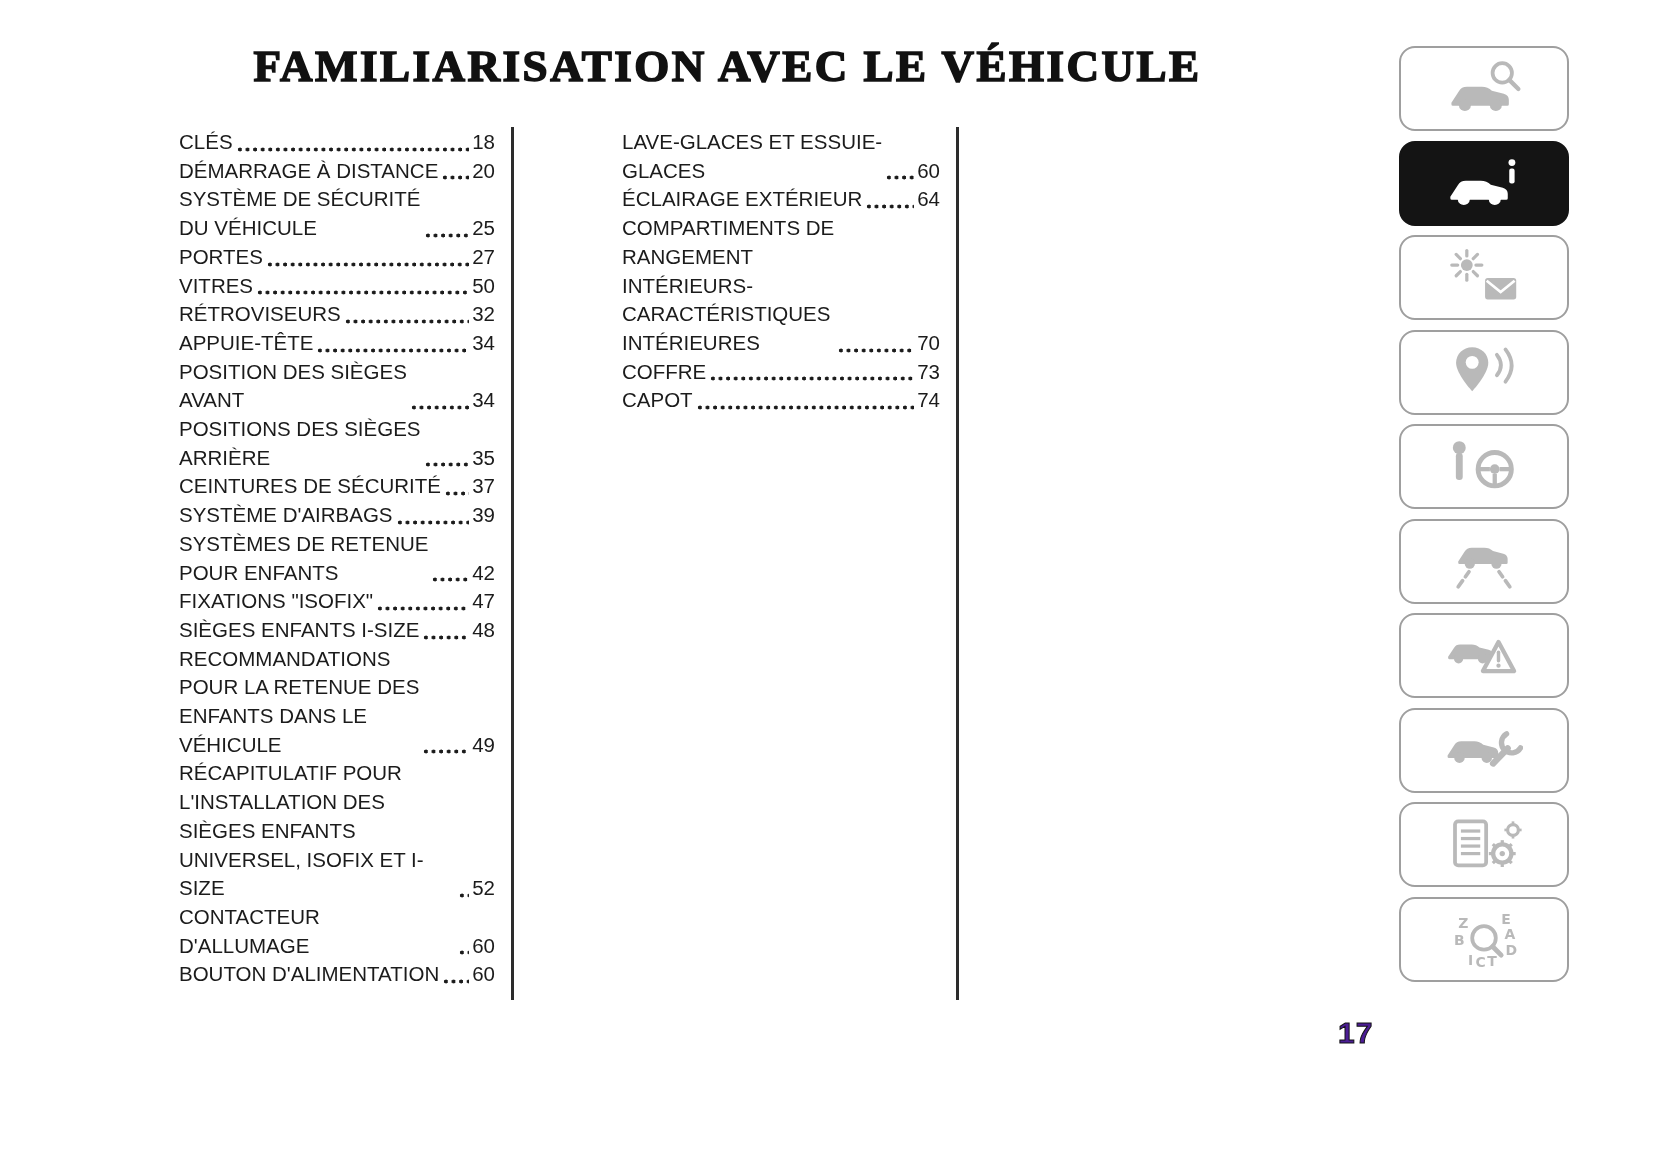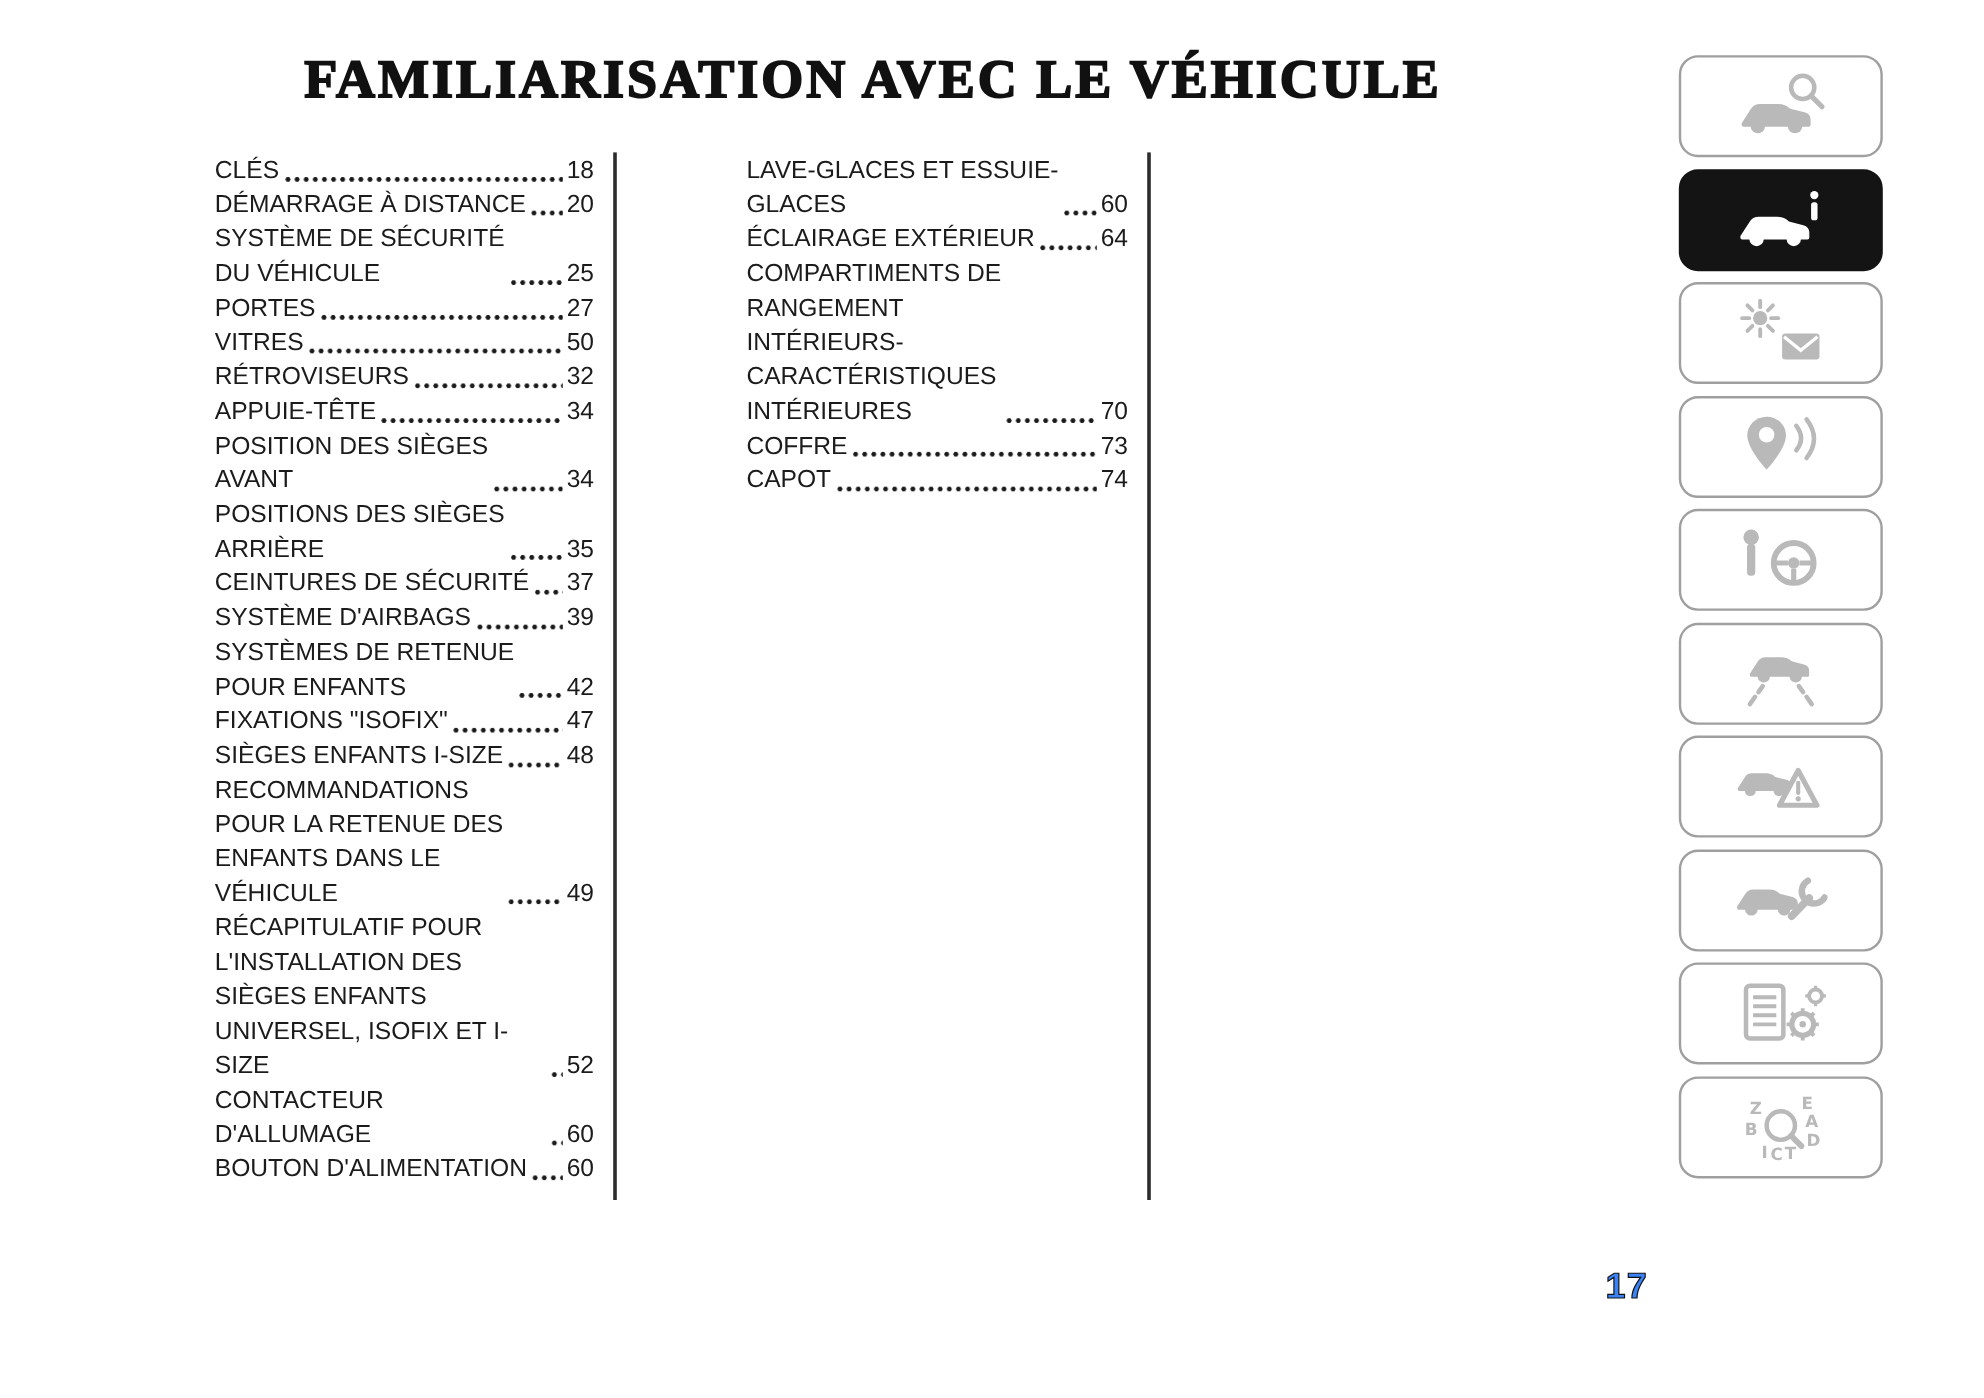--- a/index.html
+++ b/index.html
@@ -22,22 +22,22 @@
   #divider-2 { left:956px; }
   .entry { display:flex; align-items:flex-end;margin-left:44px; }
   .entry .label { white-space:pre-line; flex:0 1 auto; }
   .entry .leader {
     flex:1 1 10px; min-width:10px; height:7px; margin:0 1px 4px 4px;
     background-image:radial-gradient(circle at 3px 3.5px, #1b1b1b 1.8px, transparent 2.2px);
     background-size:7.6px 7px; background-repeat:repeat-x;
   }
   .entry .num { flex:0 0 auto; padding-left:2px; }
   .page-num {
-    position:absolute; left:1338px; top:1056px; font-size:30px;
-    font-weight:bold; letter-spacing:1px; color:#3b82f6;
+    position:absolute; left:1338px; top:1016px; font-size:30px;
+    font-weight:bold; letter-spacing:1px; color:#4c1d95;
     -webkit-text-stroke:1px #111;
   }
   .sidebar { position:absolute; left:1399px; top:46px; width:170px; }
   .side-btn {
     box-sizing:border-box; width:170px; height:85px; margin-bottom:9.5px;
     border:2.5px solid #9f9f9f; border-radius:16px; background:#ffffff;
     display:flex; align-items:center; justify-content:center;
     color:#b9b9b9; cursor:pointer;
   }
   .side-btn.active { background:#141414; border-color:#141414; color:#ffffff; }

